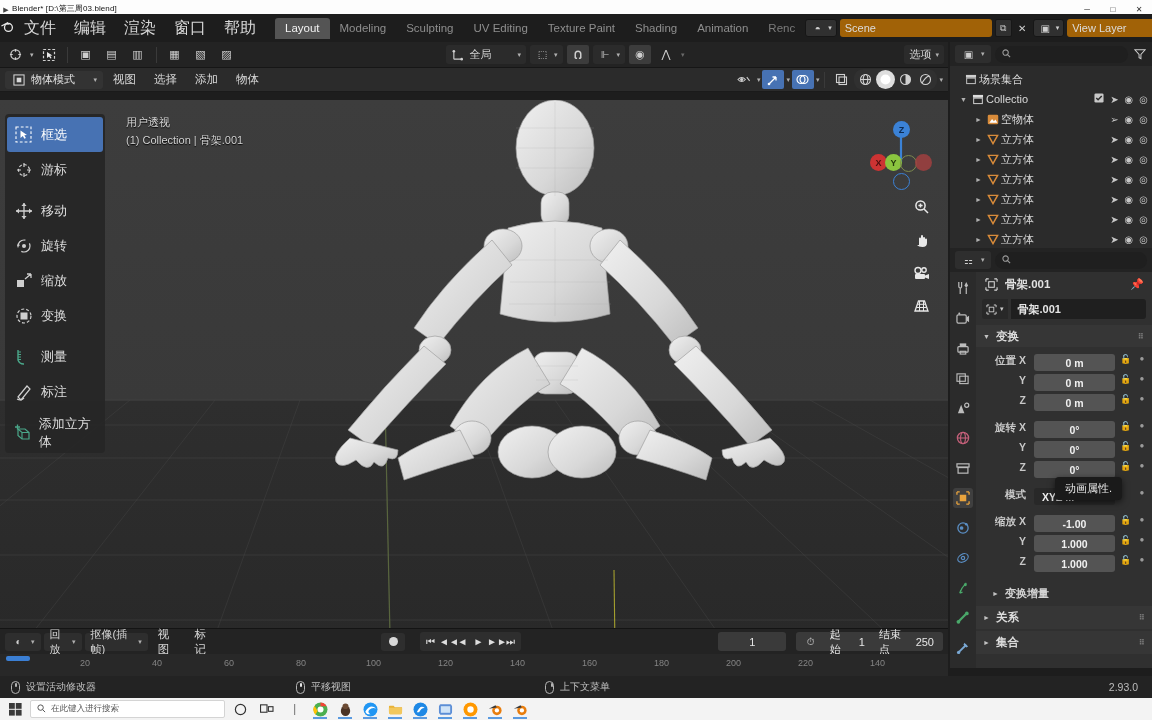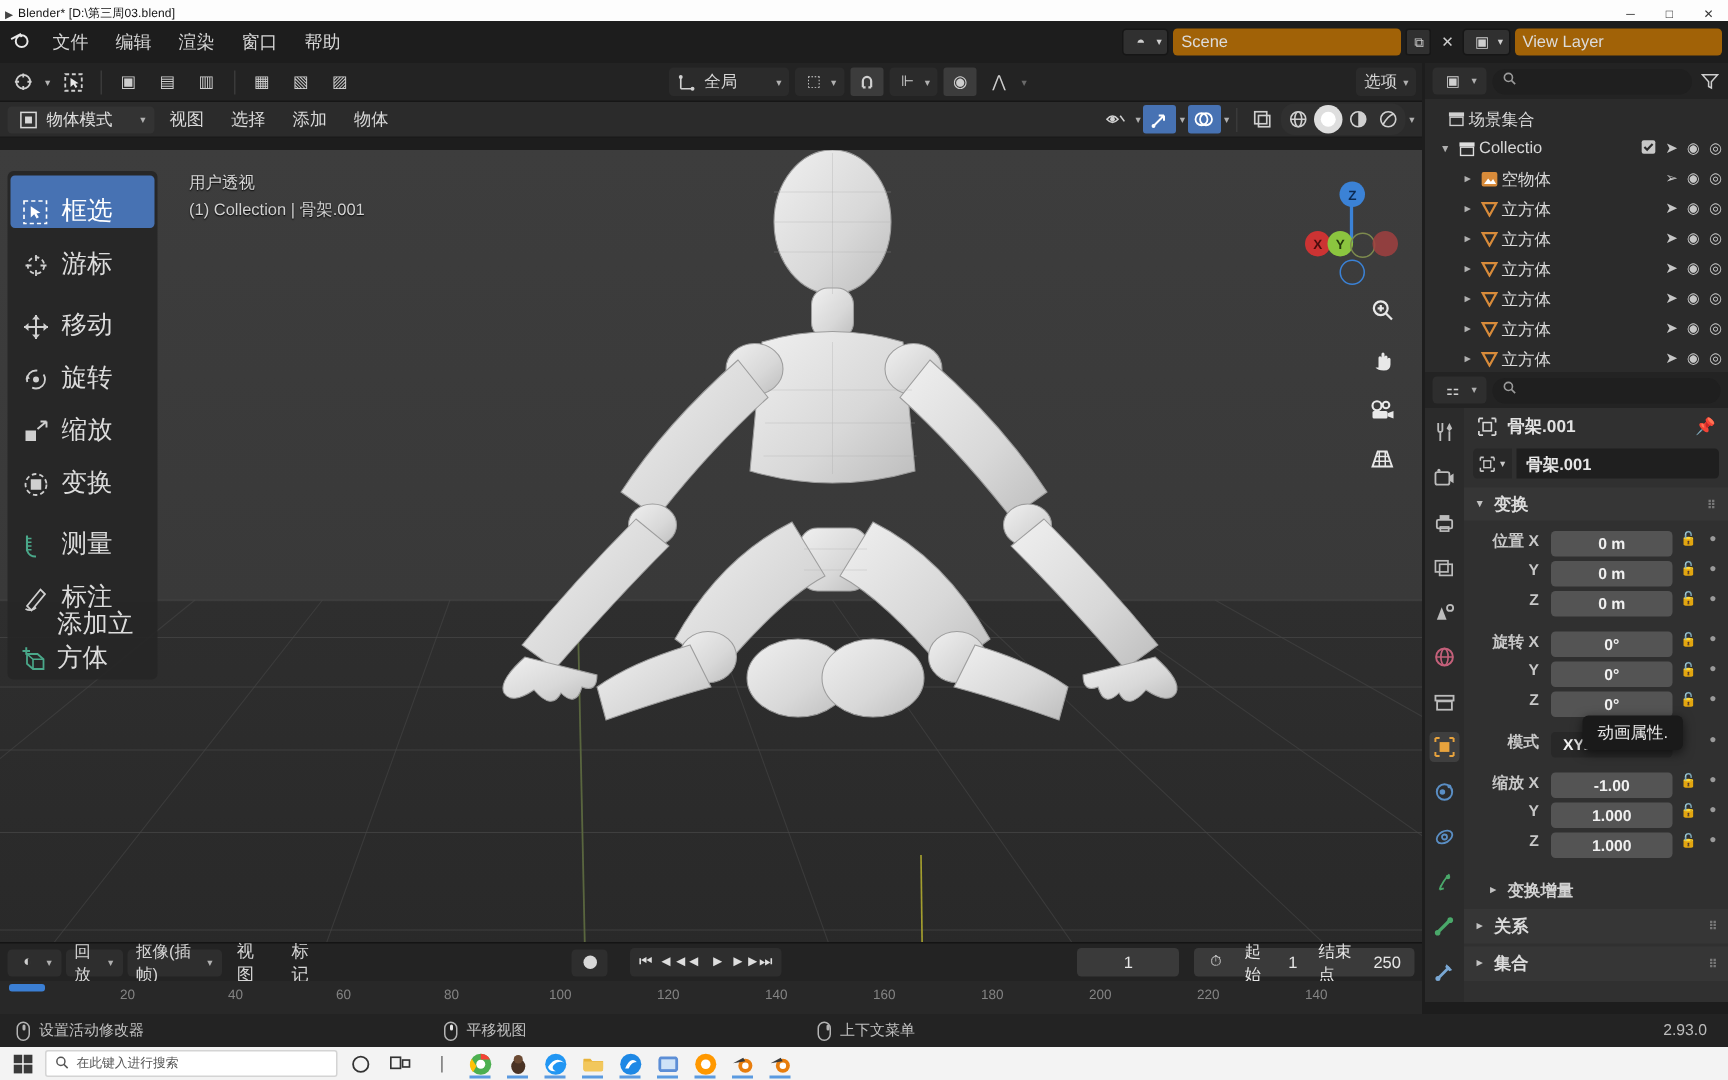--- a/index.html
+++ b/index.html
@@ -16,21 +16,21 @@
     background:#fdfdfd; color:#111; display:flex; align-items:flex-end; font-size:8px; }
   .winbar .wb-ico { width:12px; text-align:center; font-size:7px; color:#444; }
   .winbar .wb-title { flex:1; white-space:nowrap; overflow:hidden; letter-spacing:.1px; }
   .winbar .wb-btns { display:flex; }
   .winbar .wb-btns span { width:26px; text-align:center; font-size:8px; color:#333; }
 
   
   .topbar { position:absolute; left:0; top:14px; width:1152px; height:28px;
     background:#1d1d1d; display:flex; align-items:center; }
   .blogo { width:26px; text-align:center; font-size:14px; color:#e8e8e8; }
-  .menu-item { padding:2px 9px; font-size:12px; color:#d6d6d6; white-space:nowrap; }
+  .menu-item { padding:2px 9px; font-size:16px; color:#d6d6d6; white-space:nowrap; }
   .tabs { display:flex; align-items:center; margin-left:10px; height:22px; }
   .tab { padding:4px 10px 5px; font-size:11.5px; color:#8e8e8e; white-space:nowrap;
     border-radius:3px 3px 0 0; }
   .tab.active { background:#545454; color:#f2f2f2; }
   .tab.clipped { color:#7b7b7b; }
   .topbar-right { margin-left:auto; display:flex; align-items:center; gap:3px; padding-right:4px; }
   .ddbtn { display:flex; align-items:center; gap:3px; background:#303030; border:1px solid #161616;
     border-radius:3px; height:18px; padding:0 4px; color:#d0d0d0; font-size:10px; }
   .namefield { display:flex; align-items:center; background:#a16207; border-radius:3px;
     height:18px; min-width:120px; padding:0 5px; font-size:11px; color:#dcdcdc; }
@@ -70,22 +70,22 @@
     overflow:hidden; }
   .grid-lines { position:absolute; left:0; top:0; width:948px; height:536px; }
   .vp-text { position:absolute; left:126px; top:13px; font-size:11px; color:#d8d8d8;
     line-height:18px; text-shadow:0 1px 1px #000; }
   .vp-text .l2 { color:#d2d2d2; }
 
   
   .toolshelf { position:absolute; left:5px; top:14px; width:100px;
     background:rgba(38,38,38,.94); border-radius:4px; padding:3px 0;
     display:flex; flex-direction:column; }
-  .tshelf-item { display:flex; align-items:flex-end; gap:7px; height:35px; padding:0 6px;
-    color:#dcdcdc; font-size:17px; border-radius:3px; margin:0 2px; }
+  .tshelf-item { display:flex; align-items:center; gap:7px; height:35px; padding:0 6px;
+    color:#dcdcdc; font-size:13px; border-radius:3px; margin:0 2px; }
   .tshelf-item.sel { background:#4772b3; color:#fff; }
   .tshelf-item .ti { width:21px; height:21px; display:flex; align-items:center;
     justify-content:center; }
   .tsep { height:6px; }
 
   
   .gizmo { position:absolute; right:12px; top:10px; width:74px; height:74px; }
   .ax { position:absolute; width:17px; height:17px; border-radius:50%;
     display:flex; align-items:center; justify-content:center; font-size:9px; font-weight:bold; }
   .navbtns { position:absolute; right:15px; top:95px; display:flex; flex-direction:column; gap:10px; }
@@ -209,20 +209,30 @@
           <circle cx="9" cy="9" r="4.2" fill="none" stroke="#e8e8e8" stroke-width="1.4"></circle>
           <path d="M1.5 7.5 L8 4.2 L9 6" fill="none" stroke="#e8e8e8" stroke-width="1.4"></path>
         </svg>
     </span>
     <span class="menu-item">文件</span>
     <span class="menu-item">编辑</span>
     <span class="menu-item">渲染</span>
     <span class="menu-item">窗口</span>
     <span class="menu-item">帮助</span>
 
+    <div class="tabs">
+      <span class="tab active">Layout</span>
+      <span class="tab">Modeling</span>
+      <span class="tab">Sculpting</span>
+      <span class="tab">UV Editing</span>
+      <span class="tab">Texture Paint</span>
+      <span class="tab">Shading</span>
+      <span class="tab">Animation</span>
+      <span class="tab clipped">Renc</span>
+    </div>
 
     <div class="topbar-right">
       <span class="ddbtn">
         <span class="mini-ico">◓</span>
           <span style="font-size:7px">▾</span>
       </span>
       <span class="namefield" style="width:152px">Scene</span>
       <span class="sq-btn">⧉</span>
       <span class="mini-ico">✕</span>
       <span class="ddbtn">

